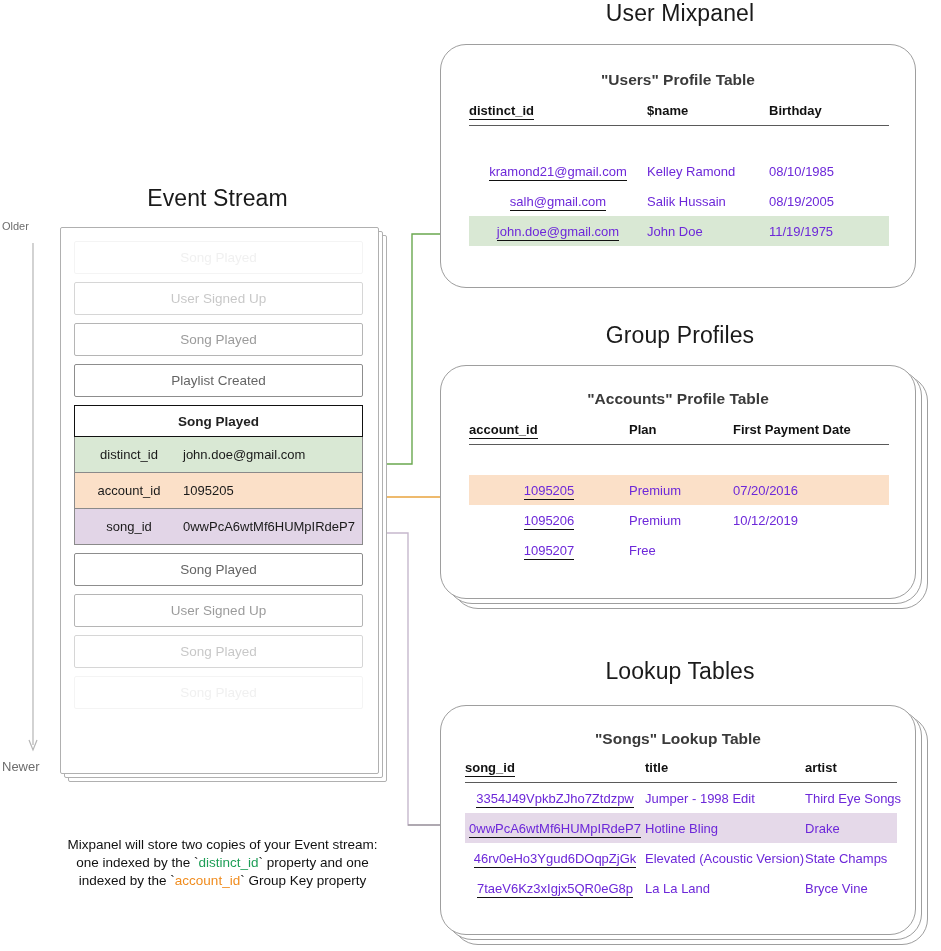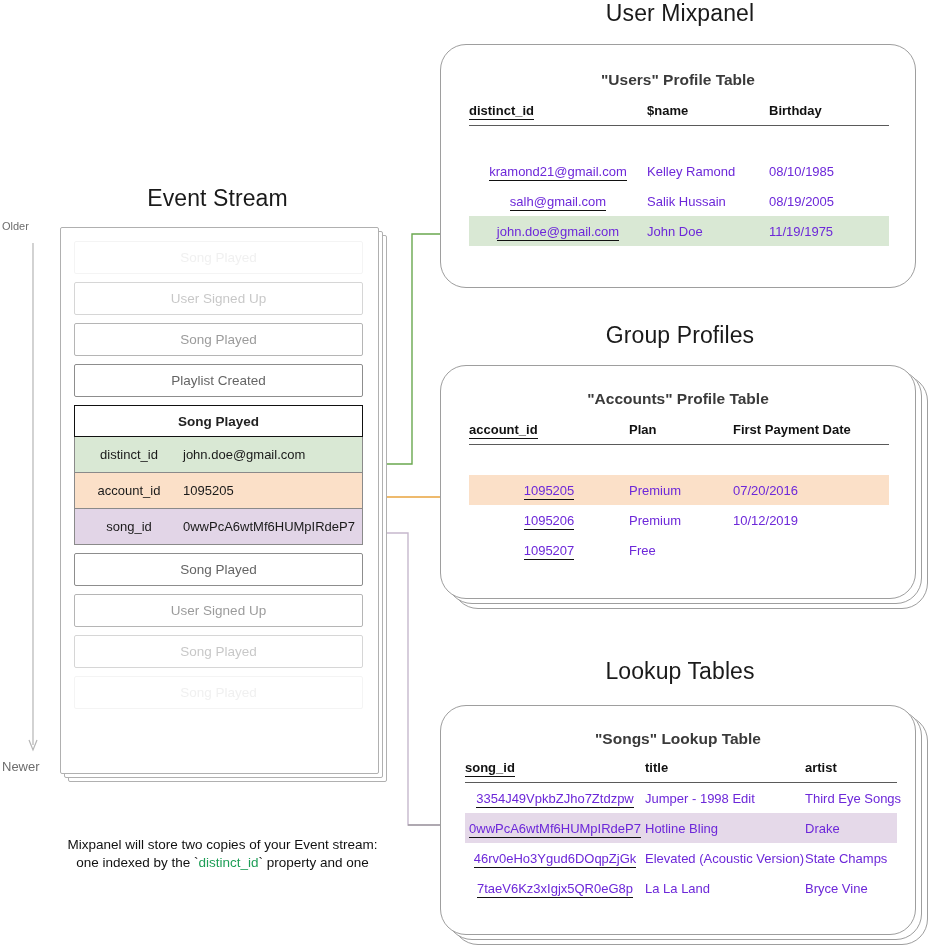--- a/index.html
+++ b/index.html
@@ -168,20 +168,23 @@
     <div class="event-card op-30">Song Played</div>
     <div class="event-card op-08">Song Played</div>
   </div>
 </div>
 
 <div class="abs" id="stream-caption">
   <div>Mixpanel will store two copies of your Event stream:</div>
   <div>
     <span>one indexed by the `</span><span class="kw-green">distinct_id</span><span>` property and one</span>
   </div>
+  <div>
+    <span>indexed by the `</span><span class="kw-orange">account_id</span><span>` Group Key property</span>
+  </div>
 </div>
 
 <div class="abs section-title" style="left:440px;top:0px;width:480px;">User Mixpanel</div>
 
 <div class="panel" style="left:440px;top:44px;width:474px;height:242px;">
   <div class="table-title" style="margin-top:26px;">"Users" Profile Table</div>
 
   <table class="dt" style="margin:14px 0 0 28px;width:420px;">
     <colgroup>
         <col style="width:178px">

